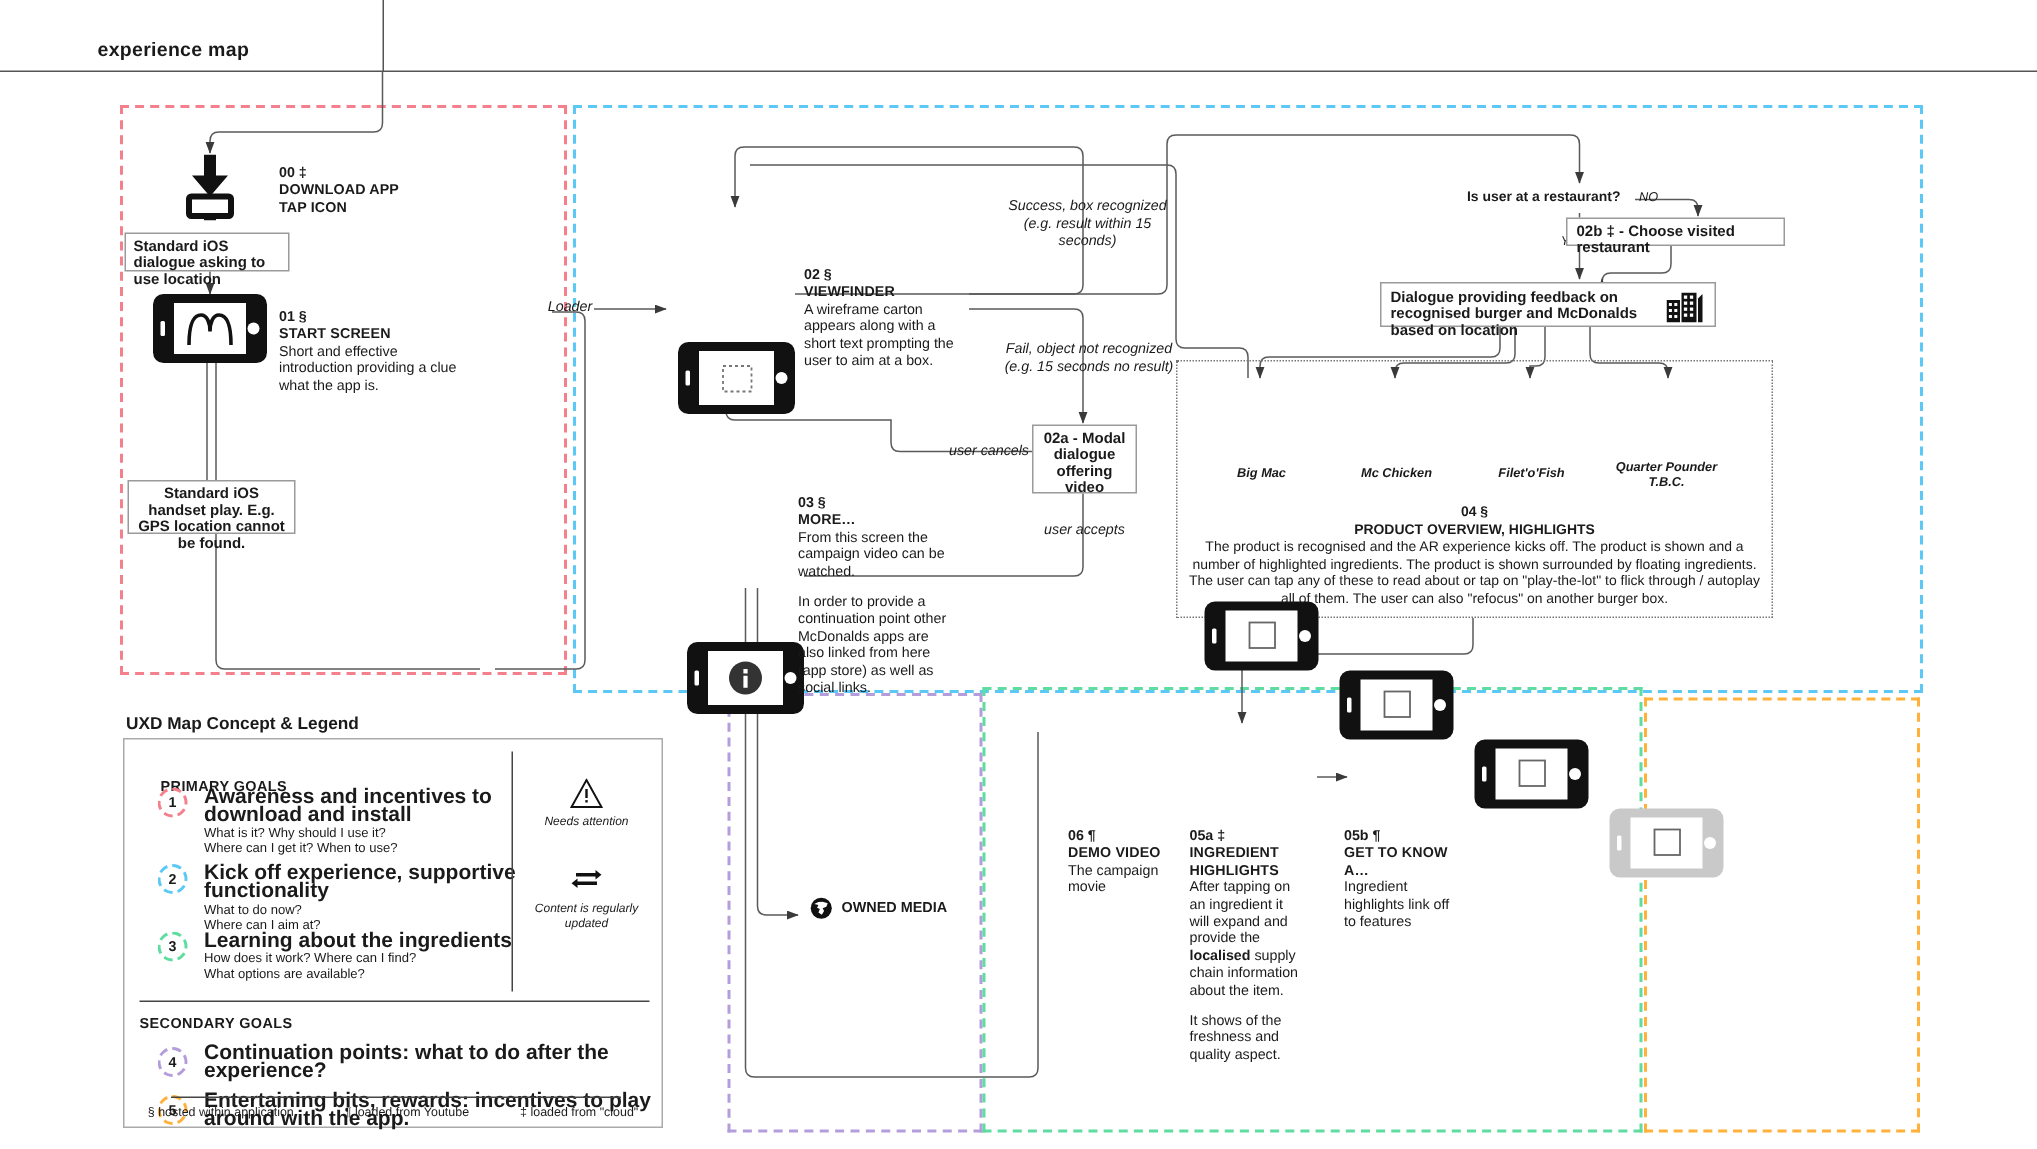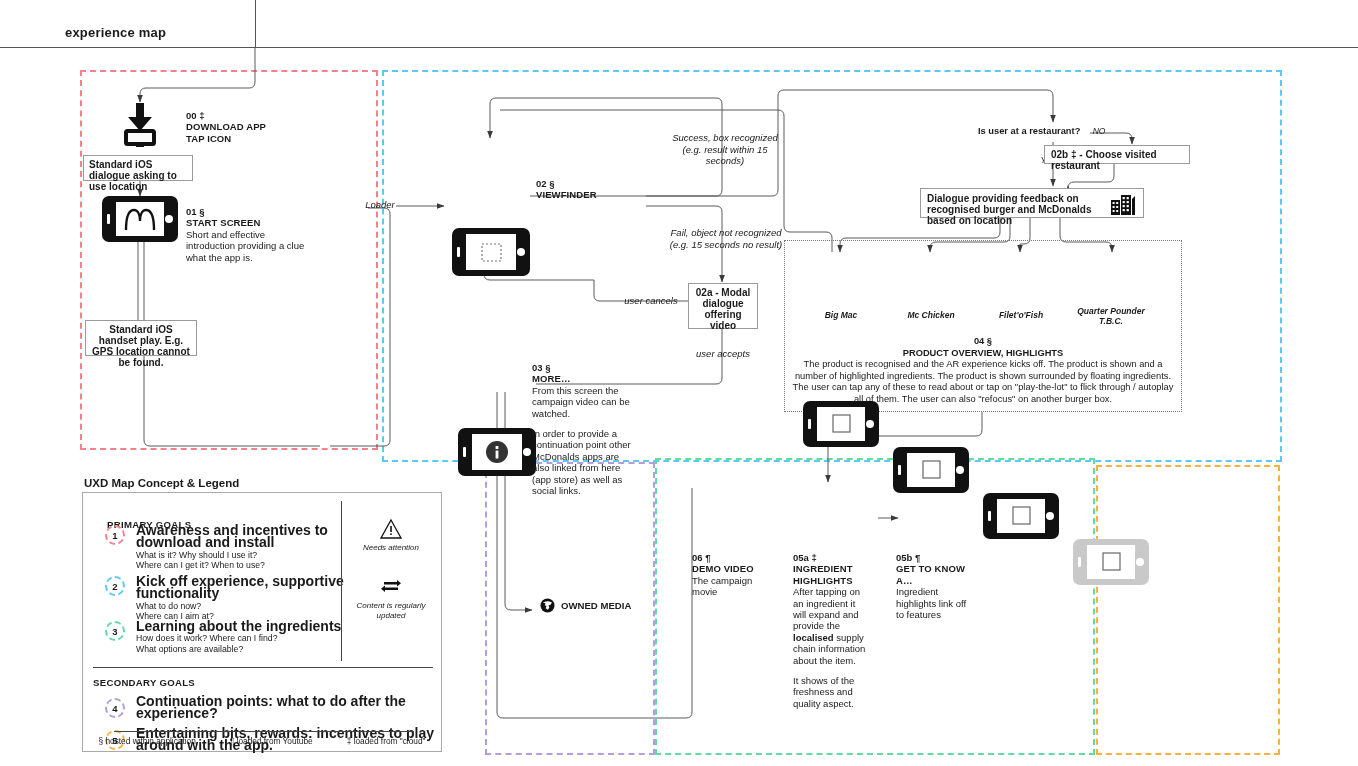--- a/index.html
+++ b/index.html
@@ -162,41 +162,42 @@
   <span class="hb"></span>
   <span class="scr">
     <svg width="100%" height="100%" viewBox="0 0 50 36">
       <rect x="16" y="10" width="19" height="17" fill="none" stroke="#777" stroke-width="1.2" stroke-dasharray="2,2"></rect>
     </svg>
   </span>
 </div>
 <div class="abs tb" style="left:536px;top:178px;width:100px;">
   <div class="code">02 §</div>
   <div class="ttl">VIEWFINDER</div>
+  <div class="desc">A wireframe carton appears along with a short text prompting the user to aim at a box.</div>
 </div>
 
 <div class="abs ital" style="left:666px;top:132px;width:118px;">Success, box recognized (e.g. result within 15 seconds)</div>
 <div class="abs ital" style="left:668px;top:227px;width:116px;">Fail, object not recognized (e.g. 15 seconds no result)</div>
-<div class="abs ital" style="left:616px;top:295px;width:70px;">user cancels</div>
+<div class="abs ital" style="left:616px;top:295px;width:70px;text-align:right;">user cancels</div>
 <div class="abs ital" style="left:690px;top:348px;width:66px;">user accepts</div>
 
 <div class="abs callout ctr" style="left:688px;top:283px;width:70px;height:46px;">02a - Modal dialogue offering video</div>
 
 <div class="abs phone" style="left:458px;top:334px;width:78px;height:48px;">
   <span class="sp"></span>
   <span class="hb"></span>
   <span class="scr">
     <svg width="100%" height="100%" viewBox="0 0 50 36">
       <circle cx="25" cy="18" r="11" fill="#333"></circle>
       <rect x="23.6" y="12" width="2.8" height="3" fill="#fff"></rect>
       <rect x="23.6" y="16.5" width="2.8" height="8" fill="#fff"></rect>
     </svg>
   </span>
 </div>
-<div class="abs tb" style="left:532px;top:330px;width:106px;margin-top:32px;">
+<div class="abs tb" style="left:532px;top:330px;width:106px;">
   <div class="code">03 §</div>
   <div class="ttl">MORE…</div>
   <p class="desc">From this screen the campaign video can be watched.</p>
   <p class="desc">In order to provide a continuation point other McDonalds apps are also linked from here (app store) as well as social links.</p>
 </div>
 
 <div class="abs" id="owned-media" style="left:540px;top:598px;">
   <svg width="15" height="15" viewBox="0 0 16 16">
     <circle cx="8" cy="8" r="7.5" fill="#111"></circle>
     <path d="M3,5 L6,5.6 L5,7.6 L7,8.6 L6,11 L8.4,12.6 L10,10 L9,8 L11.6,7 L12.6,4.4 L9,3.4 L6,3.6 Z" fill="#fff"></path>
@@ -272,21 +273,21 @@
   <div>Quarter Pounder</div>
   <div>T.B.C.</div>
 </div>
 
 <div class="abs" id="p04" style="left:792px;top:336px;width:382px;">
   <div class="c">04 §</div>
   <div class="c">PRODUCT OVERVIEW, HIGHLIGHTS</div>
   <div>The product is recognised and the AR experience kicks off. The product is shown and a number of highlighted ingredients. The product is shown surrounded by  floating ingredients. The user can tap any of these to read about or tap on "play-the-lot" to flick through / autoplay all of them. The user can also "refocus" on another burger box.</div>
 </div>
 
-<div class="abs tb" style="left:692px;top:552px;width:84px;">
+<div class="abs tb" style="left:692px;top:552px;width:84px;padding-left:20px;">
   <div class="code">06 ¶</div>
   <div class="ttl">DEMO VIDEO</div>
   <div class="desc">The campaign movie</div>
 </div>
 
 <div class="abs tb" style="left:793px;top:552px;width:74px;">
   <div class="code">05a ‡</div>
   <div class="ttl">INGREDIENT</div>
   <div class="ttl">HIGHLIGHTS</div>
   <p class="desc">

